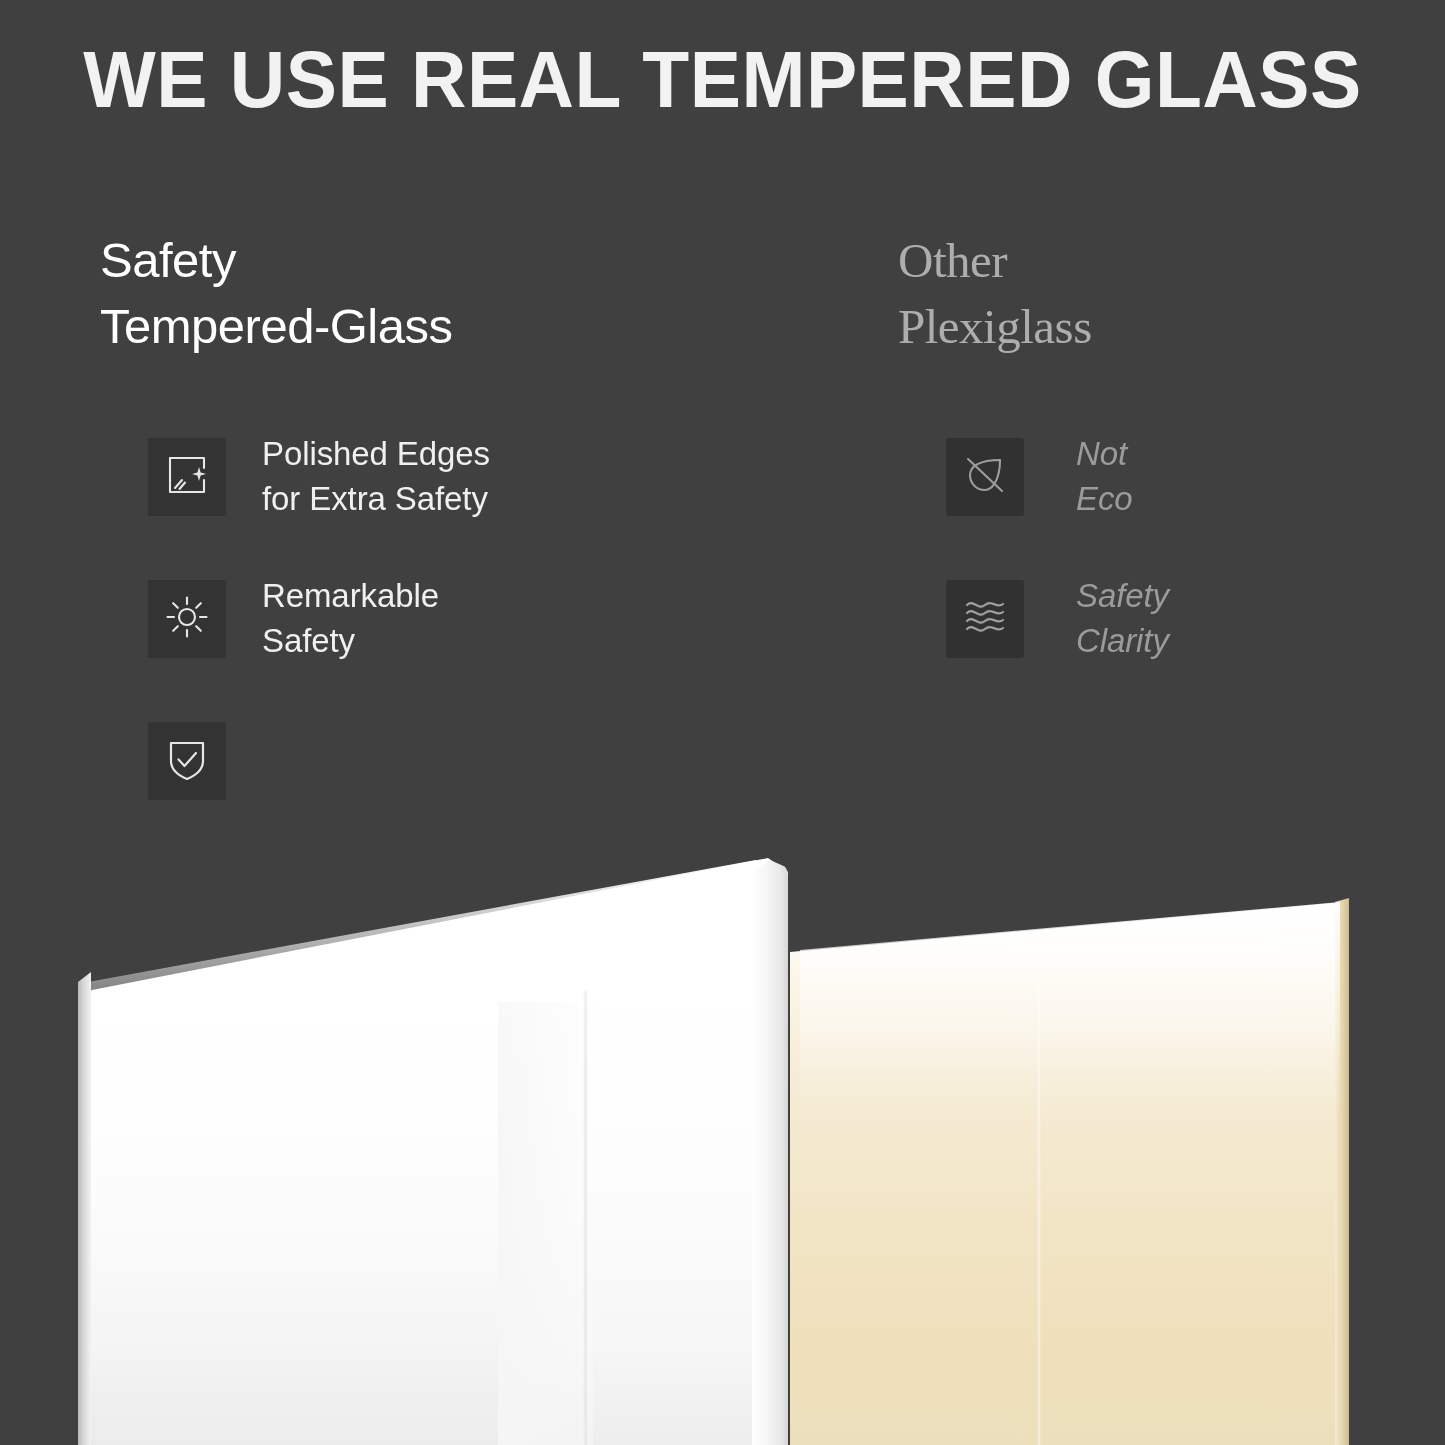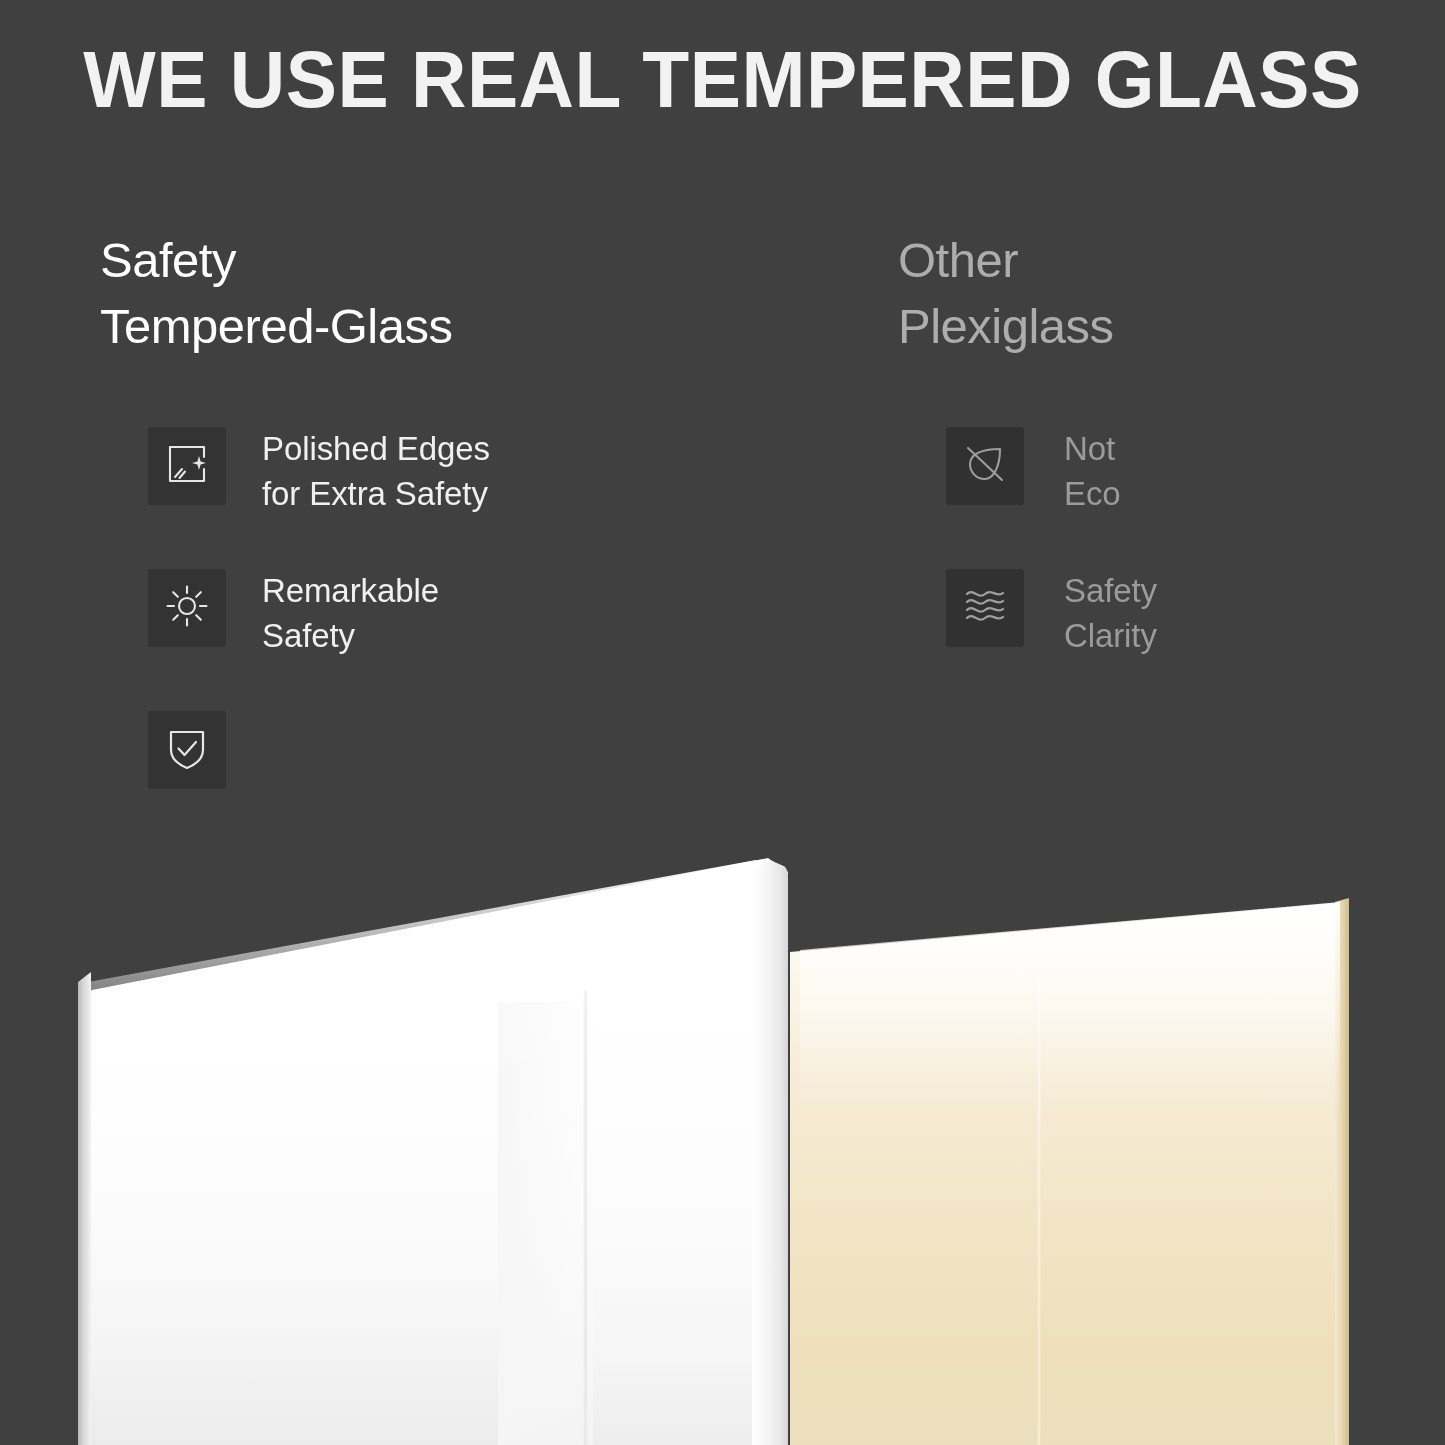--- a/index.html
+++ b/index.html
@@ -59,29 +59,29 @@
   .col.right { left: 884px; width: 540px; }
 
   .col-title {
     font-size: 49px;
     font-weight: 400;
     line-height: 1.34;
     letter-spacing: -0.5px;
     white-space: pre-line;
   }
   .col.left  .col-title { color: #ffffff; }
-  .col.right .col-title { color: #adadad; }
+  .col.right .col-title { color: #adadad; font-family: Liberation Serif, serif; }
 
   .features {
     margin-top: 68px;
   }
 
   .feature {
     display: flex;
-    align-items: flex-start;
+    align-items: center;
     height: 100px;
     margin-bottom: 42px;
     padding-left: 48px;
   }
 
   .icon-tile {
     width: 78px;
     height: 78px;
     flex: 0 0 78px;
     background: #333333;
@@ -95,21 +95,21 @@
   .feature-label {
     margin-left: 36px;
     font-size: 33px;
     line-height: 1.36;
     letter-spacing: -0.1px;
     white-space: pre-line;
   }
   .col.left  .feature-label { color: #f0f0f0; }
   .col.right .feature-label { color: #9b9b9b; }
 
-  .col.right .feature-label { margin-left: 40px; }
+  .col.right .feature-label { margin-left: 52px; font-style: italic; }
 
   
   .photo {
     position: absolute;
     left: 0;
     top: 840px;
     width: 1445px;
     height: 605px;
     overflow: hidden;
   }

